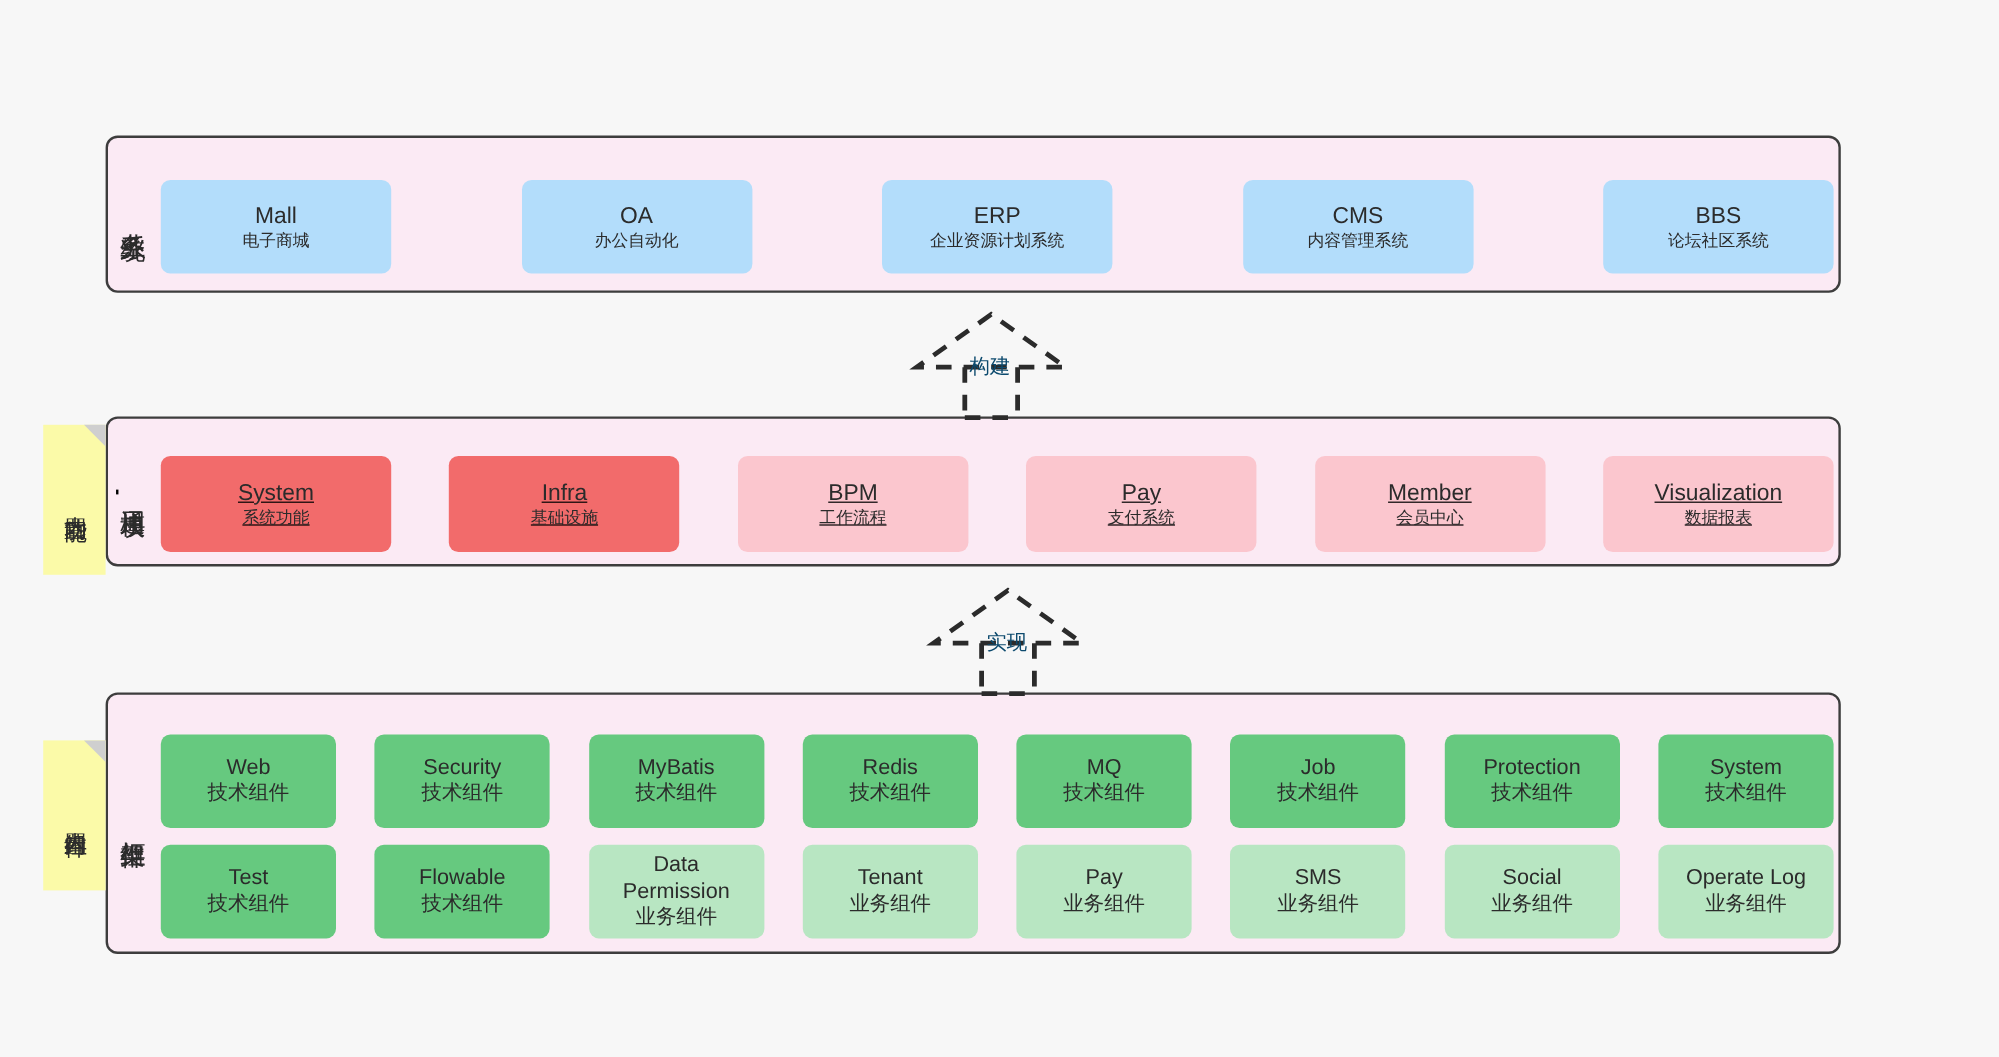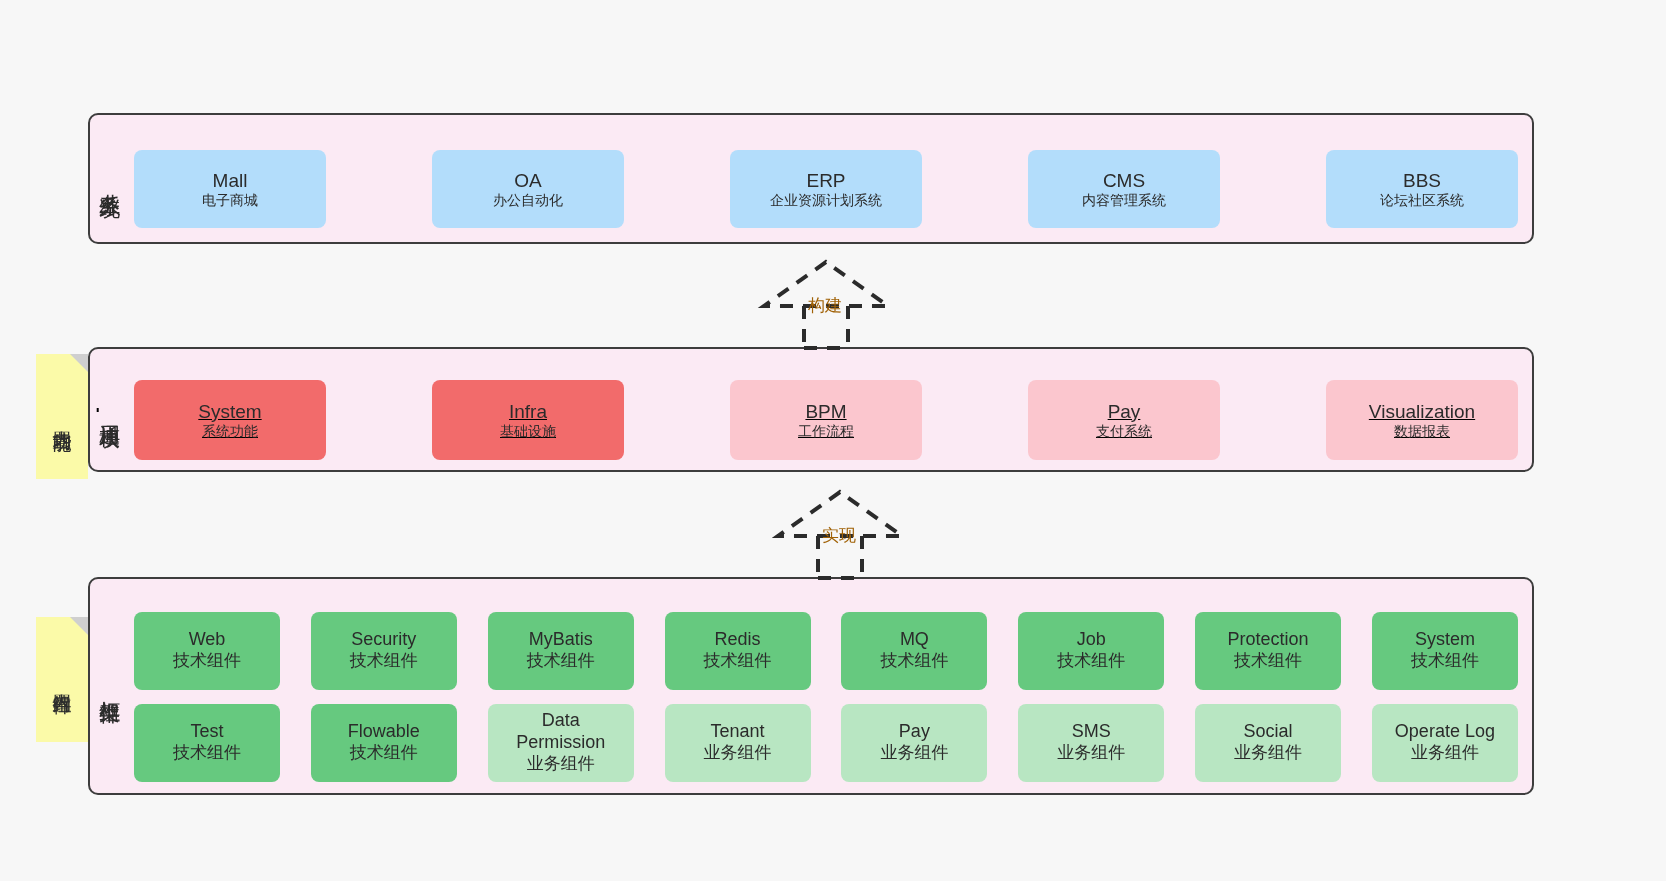--- a/index.html
+++ b/index.html
@@ -43,21 +43,21 @@
     width: 40px;
     user-select: none;
   }
 
   .cells {
     flex: 1 1 auto;
     display: flex;
     align-items: center;
     justify-content: space-between;
     gap: 0;
-    padding: 0 14px 0 4px;
+    padding: 0 4px 0 4px;
     margin-top: 21px;
   }
   .cells.two-row {
     flex-direction: column;
     justify-content: center;
     gap: 14px;
   }
   .row {
     display: flex;
     width: 100%;
@@ -131,21 +131,21 @@
   }
 
   
   .uml-arrow {
     position: absolute;
     z-index: 4;
   }
   .uml-arrow .arrow-label {
     position: absolute;
     font-size: 17px;
-    color: #a16207;
+    color: #0c4a6e;
     background: transparent;
     white-space: nowrap;
   }
 </style>
 </head>
 <body>
 
 <div id="canvas">
 
   <div class="layer" id="layer-business" style="left:88px; top:113px; width:1446px; height:131px;">
@@ -202,20 +202,24 @@
         <span class="en">Infra</span>
         <span class="cn">基础设施</span>
       </div>
       <div class="cell mod">
         <span class="en">BPM</span>
         <span class="cn">工作流程</span>
       </div>
       <div class="cell mod">
         <span class="en">Pay</span>
         <span class="cn">支付系统</span>
+      </div>
+      <div class="cell mod">
+        <span class="en">Member</span>
+        <span class="cn">会员中心</span>
       </div>
       <div class="cell mod">
         <span class="en">Visualization</span>
         <span class="cn">数据报表</span>
       </div>
     </div>
   </div>
 
   <div class="uml-arrow" style="left:756px; top:488px; width:190px; height:92px;">
     <svg width="190" height="92" viewBox="0 0 190 92">

